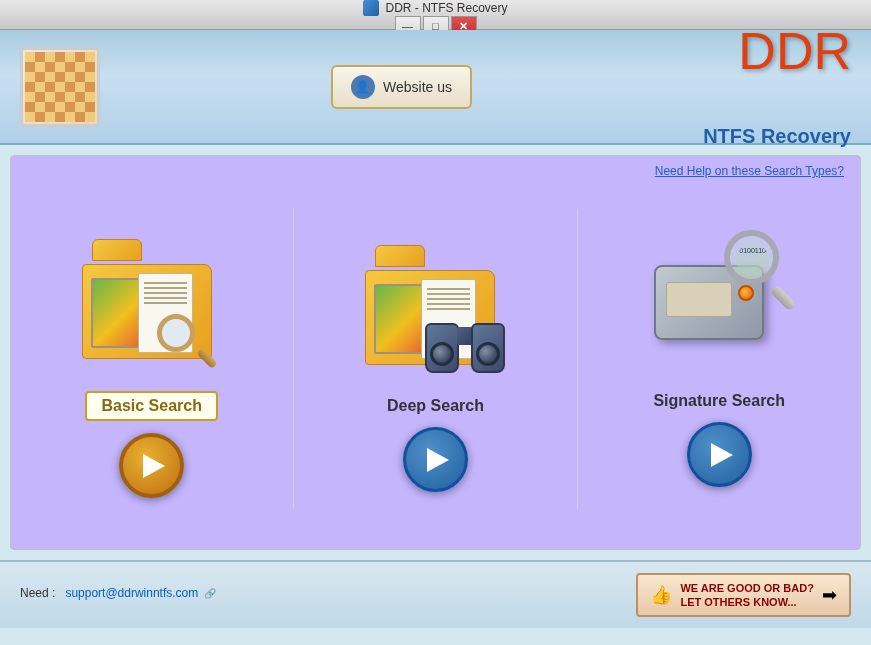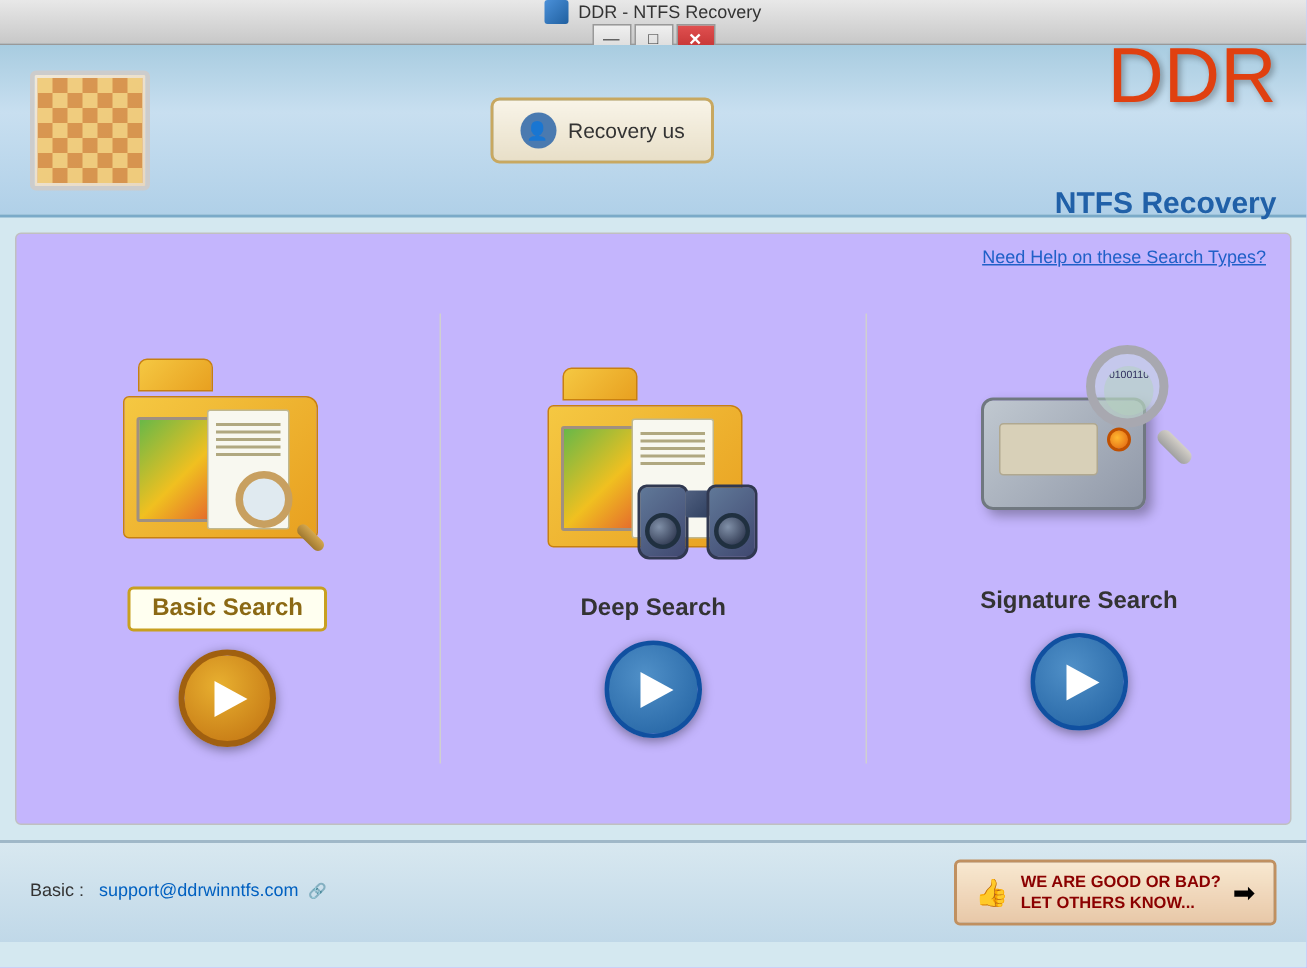--- a/index.html
+++ b/index.html
@@ -505,21 +505,21 @@
   </div>
 </div>
 
 <div class="header">
   <div class="header-logo">
     <div class="logo-pattern"></div>
   </div>
 
   <button class="contact-btn">
     <div class="contact-icon">👤</div>
-    <span>Recovery us</span>
+    <span>Website us</span>
   </button>
 
   <div class="header-brand">
     <div class="brand-ddr">DDR</div>
     <div class="brand-ntfs">NTFS Recovery</div>
   </div>
 </div>
 
 <div class="main-content">
   <div class="help-link">Need Help on these Search Types?</div>
@@ -598,21 +598,21 @@
         <div class="play-triangle"></div>
       </div>
     </div>
 
   </div>
 </div>
 
 <div class="footer">
   <div class="footer-left">
     <div class="footer-row">
-      <span>Basic :</span>
+      <span>Need :</span>
       &nbsp;
       <a class="footer-link">support@ddrwinntfs.com</a>
       <span class="ext-link-icon">🔗</span>
     </div>
   </div>
 
   <div class="footer-right">
     <div class="footer-right-icon">👍</div>
     <div class="footer-right-text">
       <div>WE ARE GOOD OR BAD?</div>

